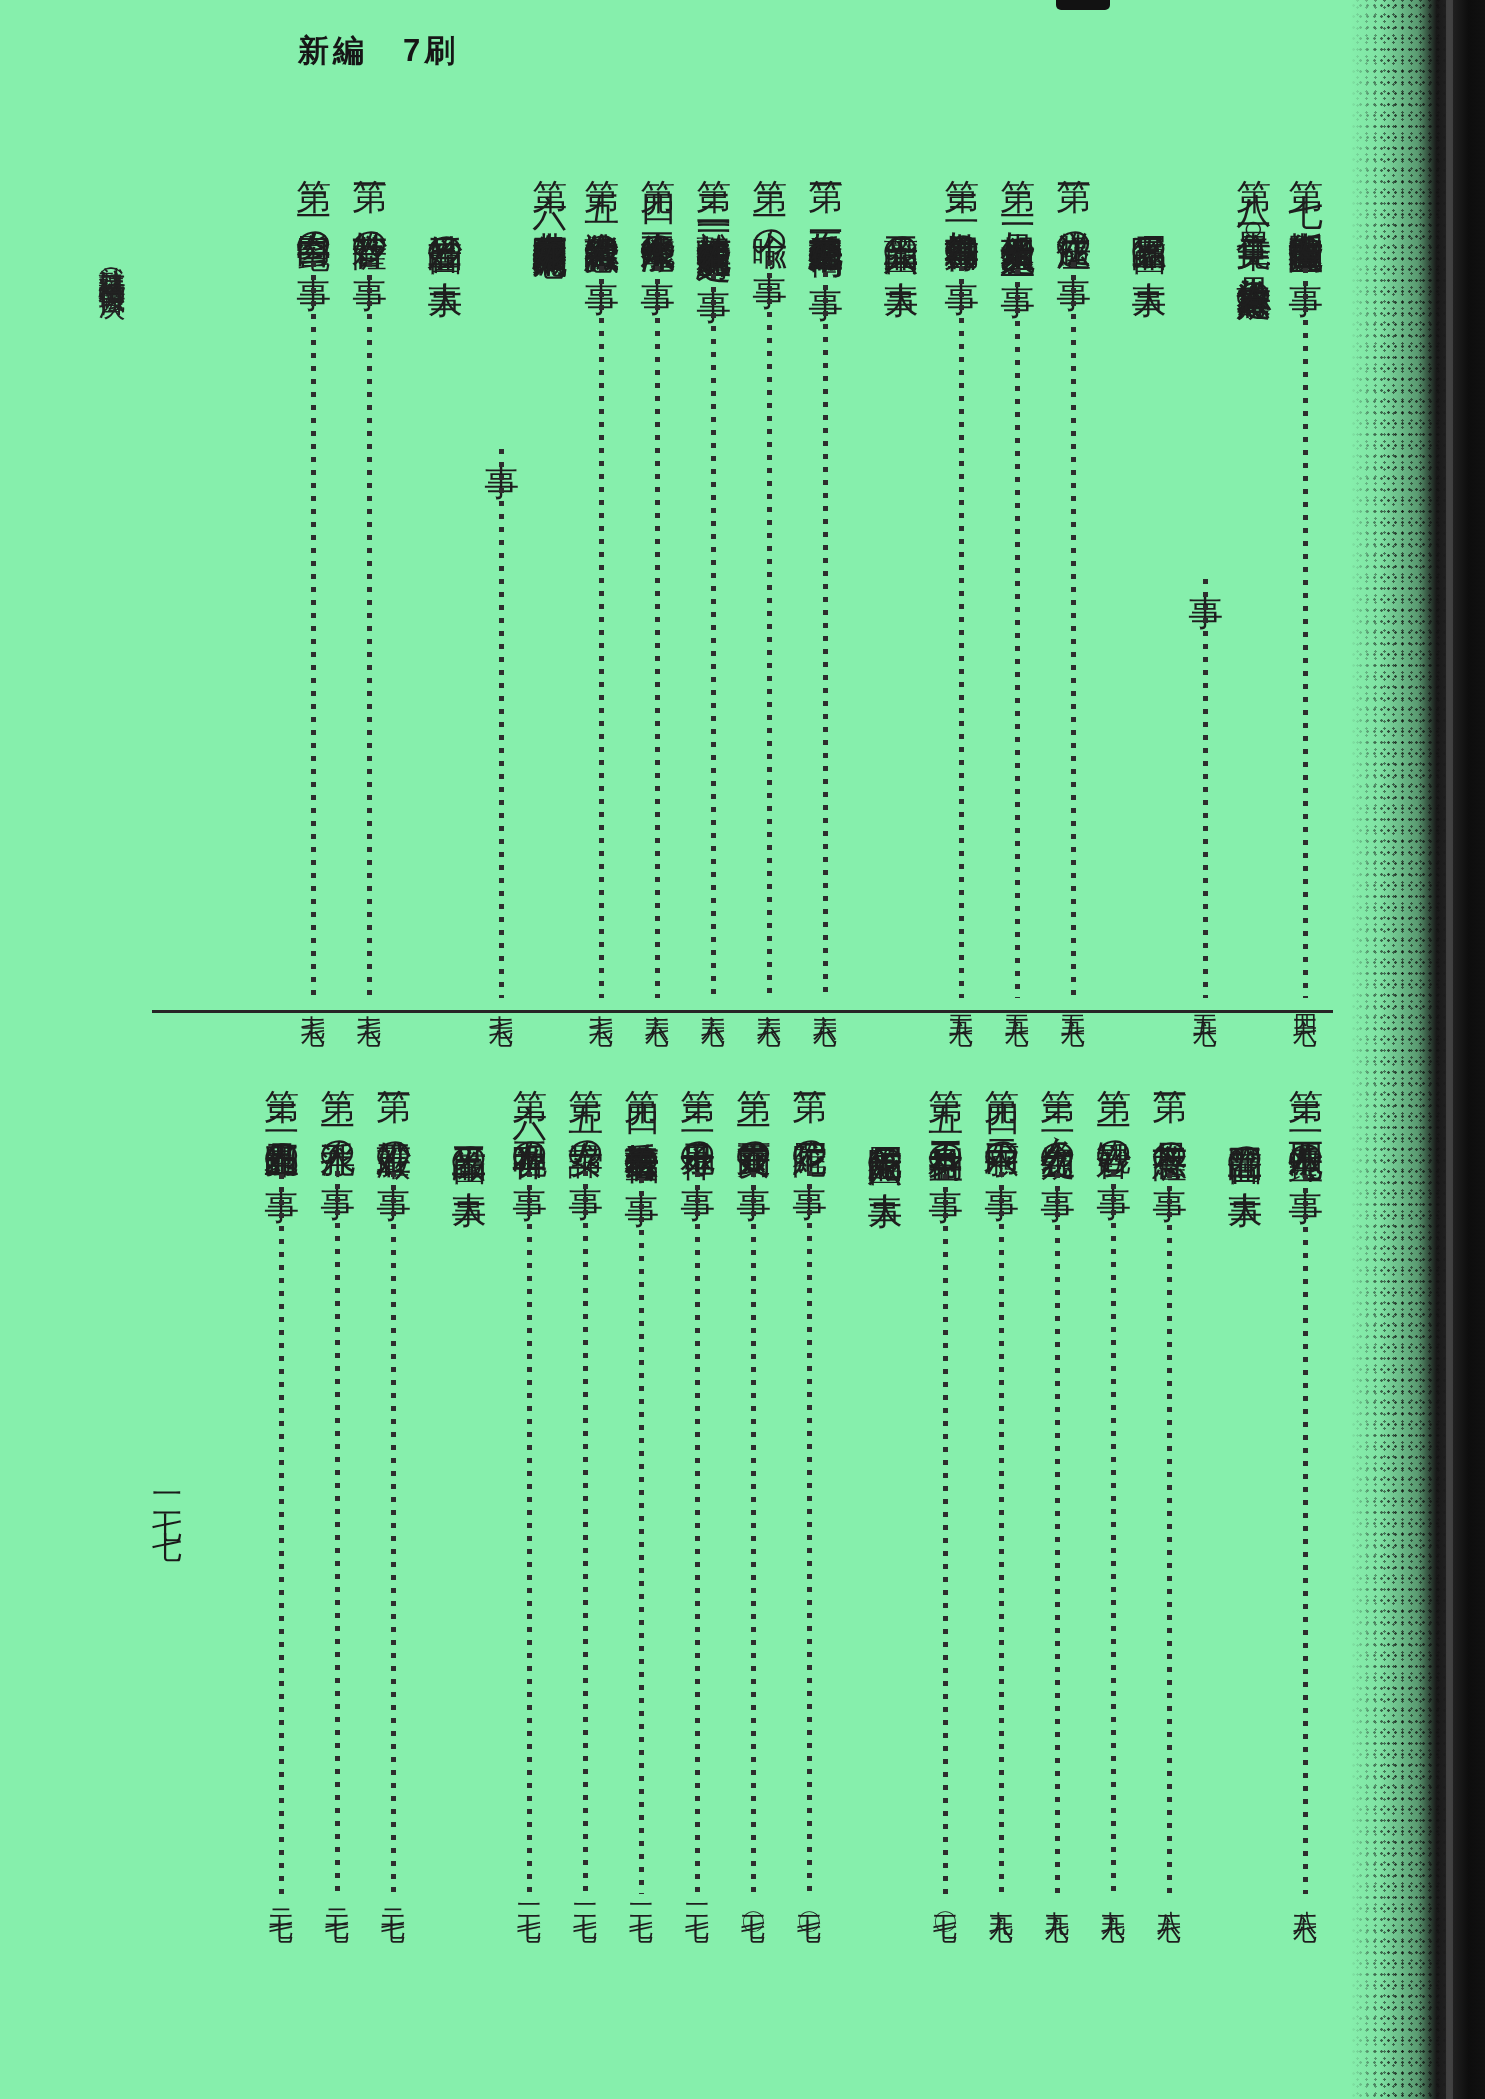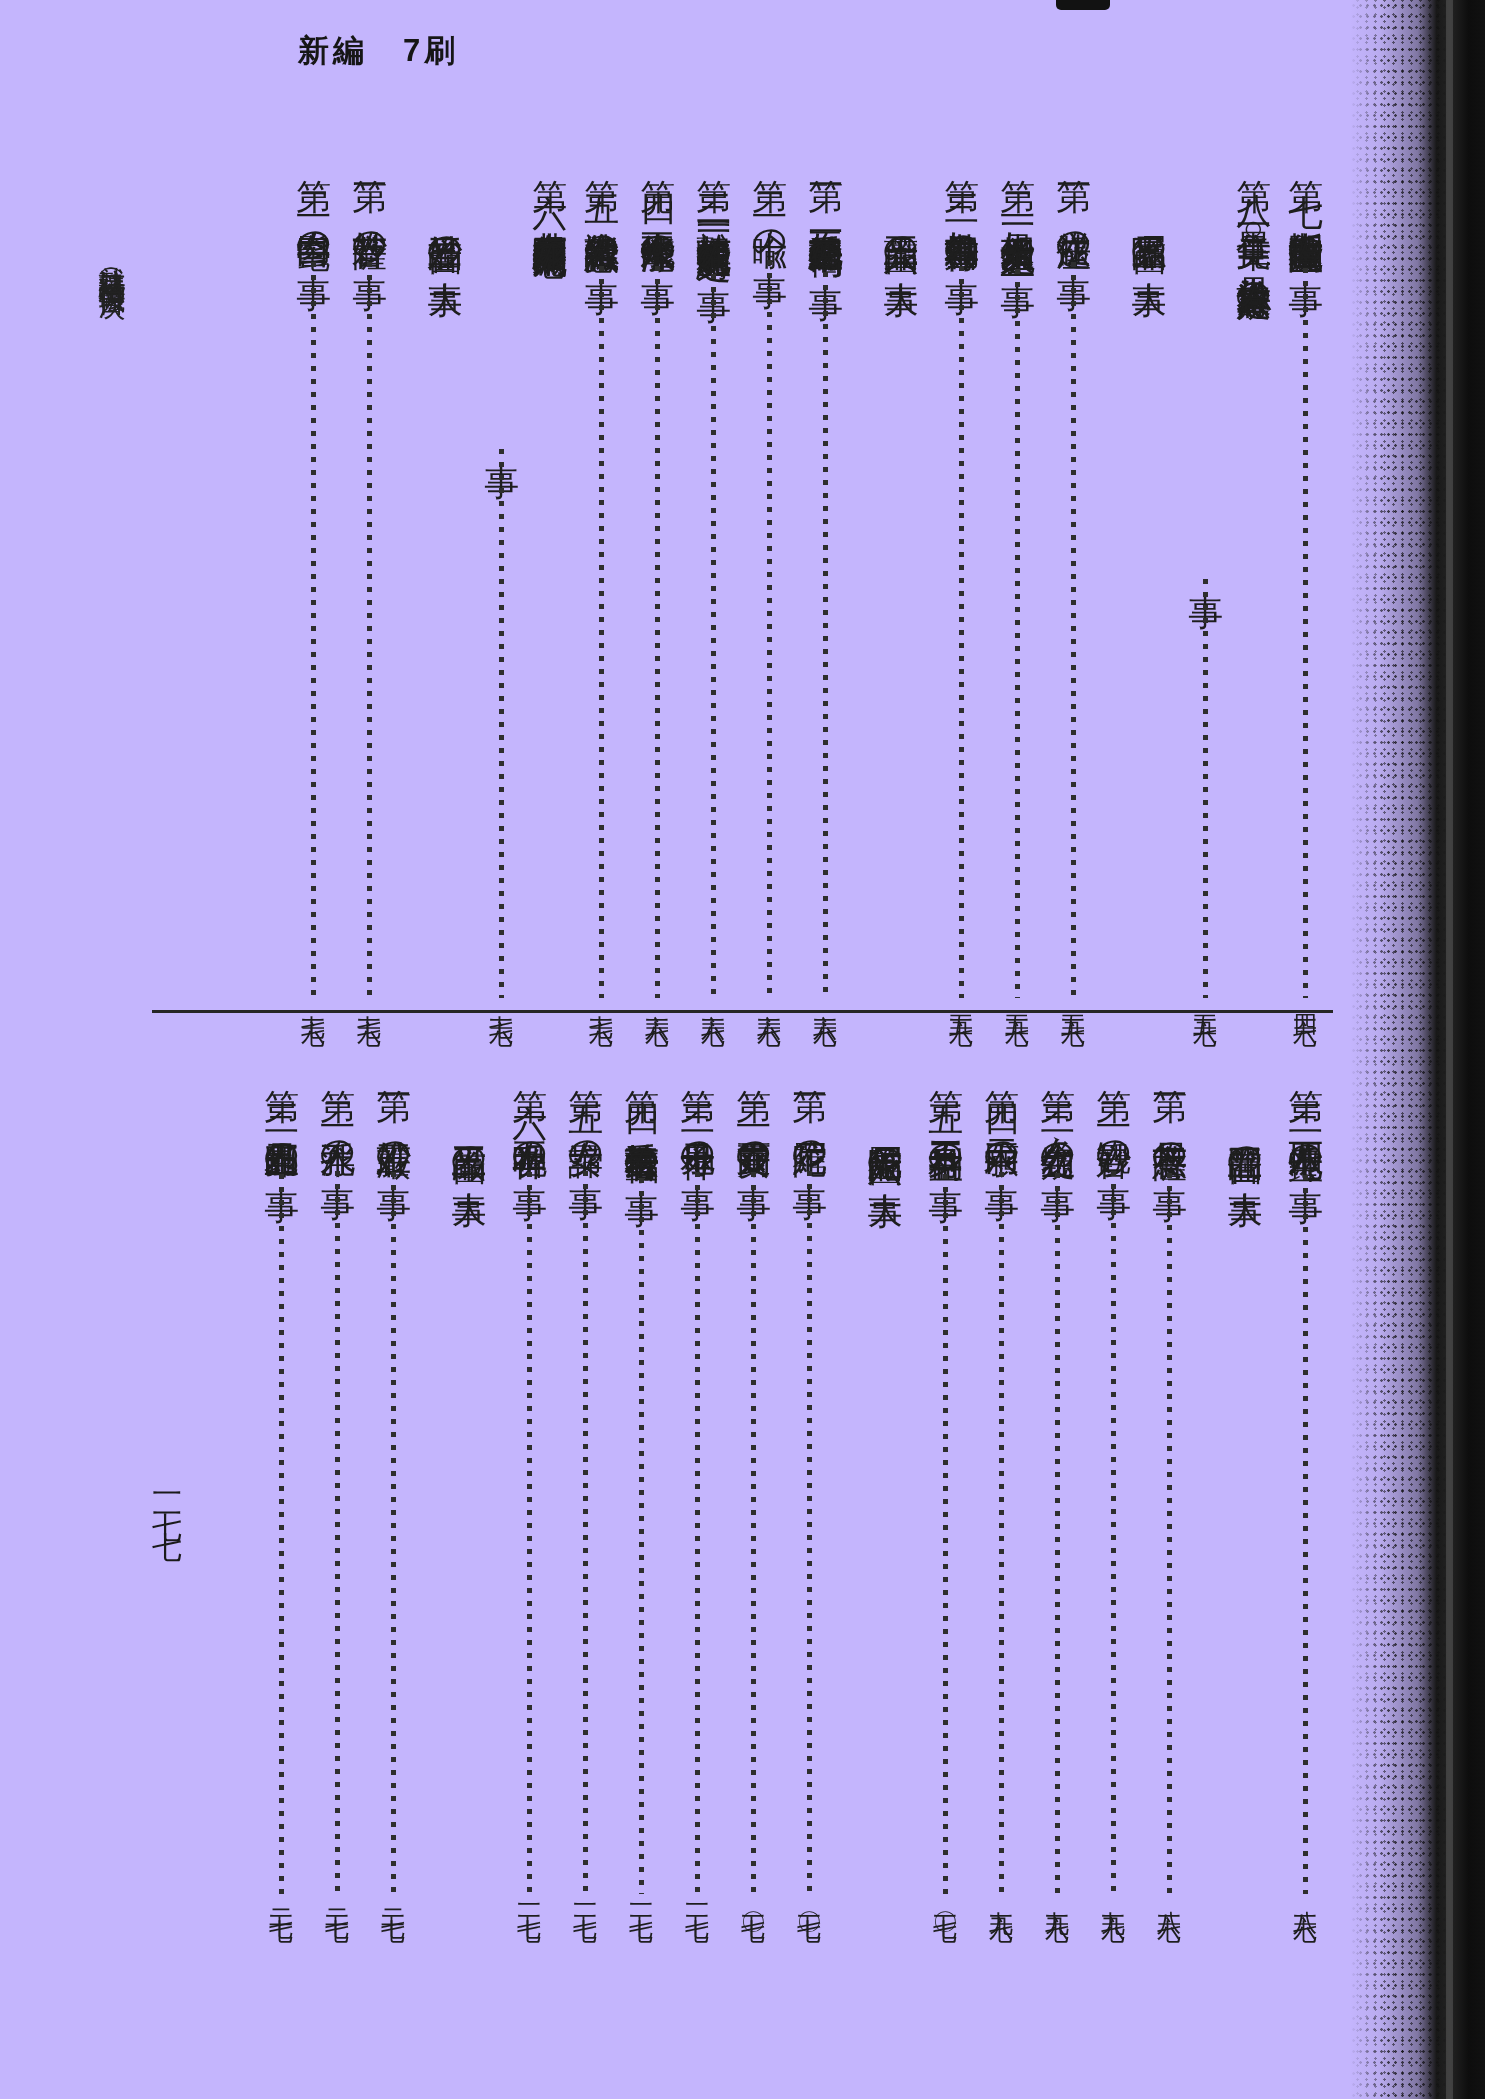--- a/index.html
+++ b/index.html
@@ -1,18 +1,18 @@
 <!DOCTYPE html>
 <html lang="ja"><head>
 <meta charset="utf-8">
 <style>
   html,body{margin:0;padding:0;background:#777;}
   .page{
     position:relative; width:1485px; height:2099px;
-    background:#c4b5fd; overflow:hidden;
+    background:#86efac; overflow:hidden;
     font-family:"Liberation Serif","DejaVu Serif",serif;
     color:#1e1e1e;
   }
   .edition-note{
     position:absolute; left:298px; top:30px;
     font-family:"Liberation Sans","DejaVu Sans",sans-serif;
     font-size:31px; font-weight:700; letter-spacing:4px; color:#161616;
   }
   
   .toc-block{

